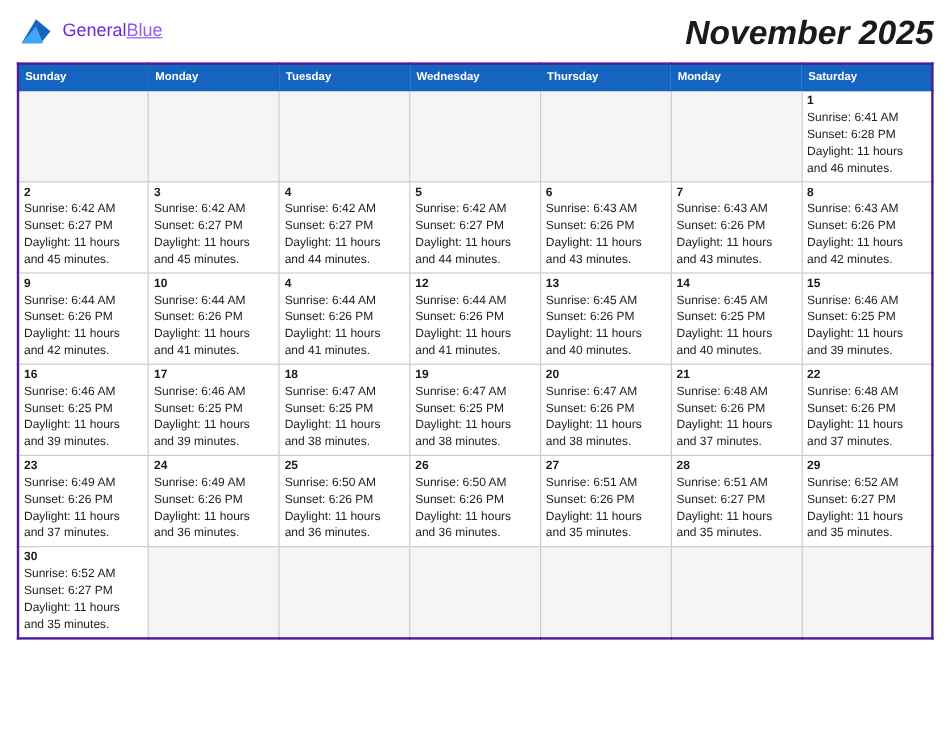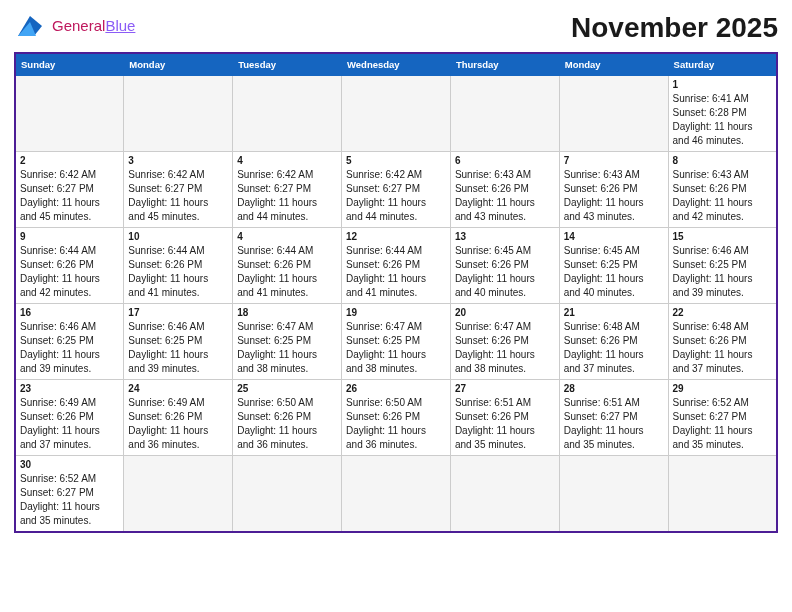--- a/index.html
+++ b/index.html
@@ -26,37 +26,38 @@
       display: flex;
       align-items: center;
       gap: 6px;
     }
     .logo-text {
       font-size: 15px;
       font-weight: normal;
       line-height: 1.1;
     }
     .logo-text span {
-      color: #be185d;
+      color: #6d28d9;
     }
     .logo-text .blue {
       color: #8b5cf6;
       text-decoration: underline;
     }
     .logo-icon {
       width: 32px;
       height: 28px;
     }
     .title-block {
       text-align: right;
     }
     .month-title {
       font-size: 28px;
       font-weight: bold;
       color: #1a1a1a;
+      font-style: italic;
     }
     .location {
       font-size: 13px;
       color: #444;
     }
     .calendar {
       width: 100%;
       border-collapse: collapse;
       border: 2px solid #4c1d95;
       font-size: 8.5px;

